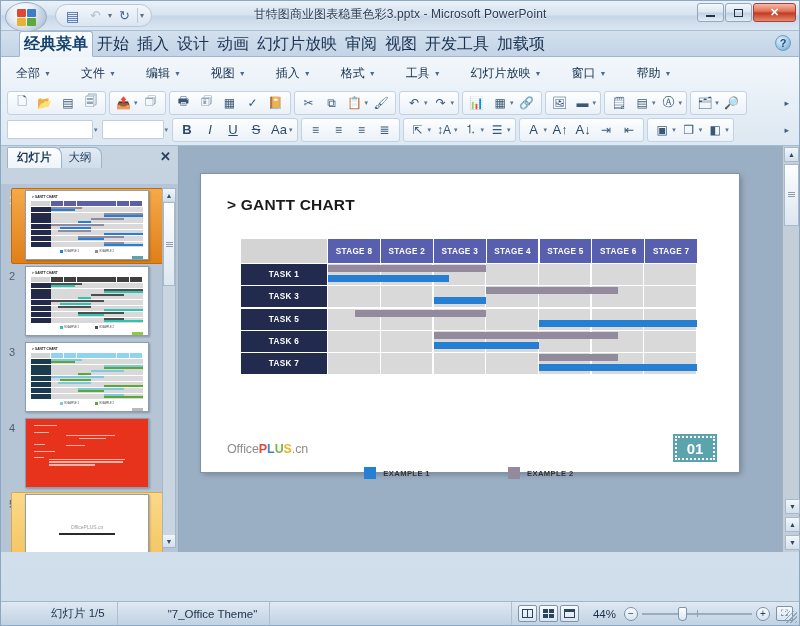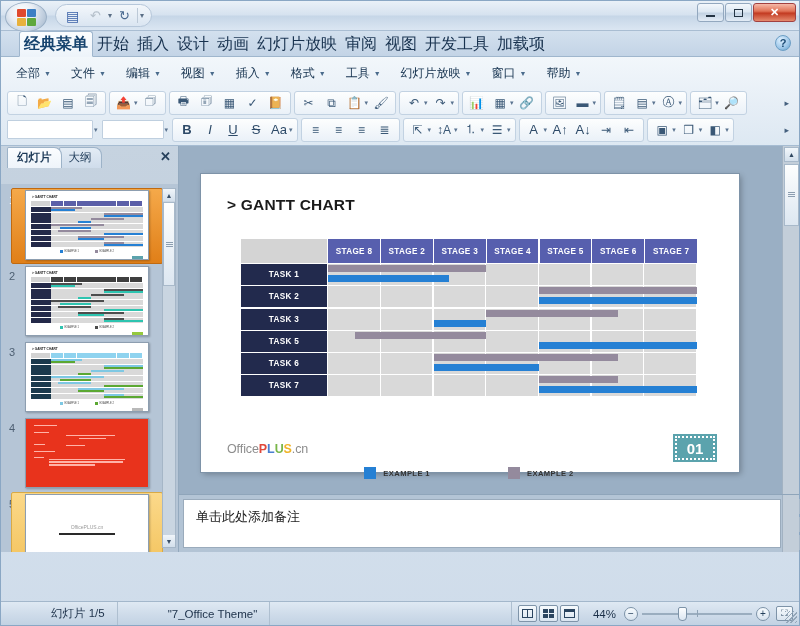--- a/index.html
+++ b/index.html
@@ -84,21 +84,21 @@
     border:1px solid #6b9ec5; color:#1b4b74; font-size:11px; font-weight:bold;
     display:flex; align-items:center; justify-content:center; cursor:pointer;
   }
 
   
   .ribbon-body {
     background: linear-gradient(180deg,#f2f7fb 0%, #e6eef6 55%, #dde8f2 100%);
     border-bottom:1px solid #a6bcd2;
     padding-bottom:2px;
   }
-  .menubar { display:flex; align-items:center; height:24px; padding:16px 8px; gap:6px; }
+  .menubar { display:flex; align-items:center; height:24px; padding:16px 8px; gap:16px; }
   .menu-item {
     font-size:12px; color:#14314e; padding:3px 7px; cursor:pointer; border-radius:2px;
     display:flex; align-items:center; gap:4px;
   }
   .mcaret { font-size:7px; color:#4a6b8c; }
 
   
   .toolrow { display:flex; align-items:center; height:27px; padding:0 6px; gap:3px; }
   .tgroup {
     display:flex; align-items:center; gap:1px; padding:1px 3px; height:24px;
@@ -340,20 +340,21 @@
       </div>
     </div>
     <div class="qat">
       <div class="qat-btn save">▤</div>
       <div class="qat-btn disabled">↶</div>
       <div class="qat-caret">▾</div>
       <div class="qat-btn">↻</div>
       <div class="qat-sep"></div>
       <div class="qat-caret">▾</div>
     </div>
+    <div class="title-text">甘特图商业图表稳重色彩3.pptx  -  Microsoft PowerPoint</div>
     <div class="wbtns">
       <div class="wbtn">
           <span class="minbar"></span>
         </div>
       <div class="wbtn">
           <span class="maxbox"></span>
         </div>
       <div class="wbtn close">✕</div>
     </div>
   </div>
@@ -832,34 +833,20 @@
                 <div class="g-cell"></div>
                 <div class="g-cell"></div>
                 <div class="g-cell"></div>
                 <div class="g-cell"></div>
                 <div class="g-cell"></div>
               <div class="g-bar top" style="left:0%;width:42.86%;background:#948a9d"></div>
               <div class="g-bar bot" style="left:0%;width:32.86%;background:#2580d4"></div>
             </div>
           </div>
 
-          <div class="g-row">
-            <div class="task">TASK 2</div>
-            <div class="g-track">
-              <div class="g-cell"></div>
-                <div class="g-cell"></div>
-                <div class="g-cell"></div>
-                <div class="g-cell"></div>
-                <div class="g-cell"></div>
-                <div class="g-cell"></div>
-                <div class="g-cell"></div>
-              <div class="g-bar top" style="left:57.14%;width:42.86%;background:#948a9d"></div>
-              <div class="g-bar bot" style="left:57.14%;width:42.86%;background:#2580d4"></div>
-            </div>
-          </div>
 
           <div class="g-row">
             <div class="task">TASK 3</div>
             <div class="g-track">
               <div class="g-cell"></div>
                 <div class="g-cell"></div>
                 <div class="g-cell"></div>
                 <div class="g-cell"></div>
                 <div class="g-cell"></div>
                 <div class="g-cell"></div>
@@ -940,24 +927,20 @@
             <span class="vs-grip"></span>
           </div>
         <div class="vs-stack">
           <div class="vs-btn">▼</div>
           <div class="vs-btn">▲</div>
           <div class="vs-btn">▼</div>
         </div>
       </div>
     </div>
 
-    <div class="notespane">
-      <div class="notesbox">单击此处添加备注</div>
-      <div class="notes-scroll"></div>
-    </div>
   </div>
 
   <div class="statusbar">
     <div class="sb-cell">幻灯片 1/5</div>
     <div class="sb-cell">"7_Office Theme"</div>
     <div class="sb-flex"></div>
     <div class="sb-views">
       <div class="sb-view">
           <span class="sv-a"></span>
         </div>

